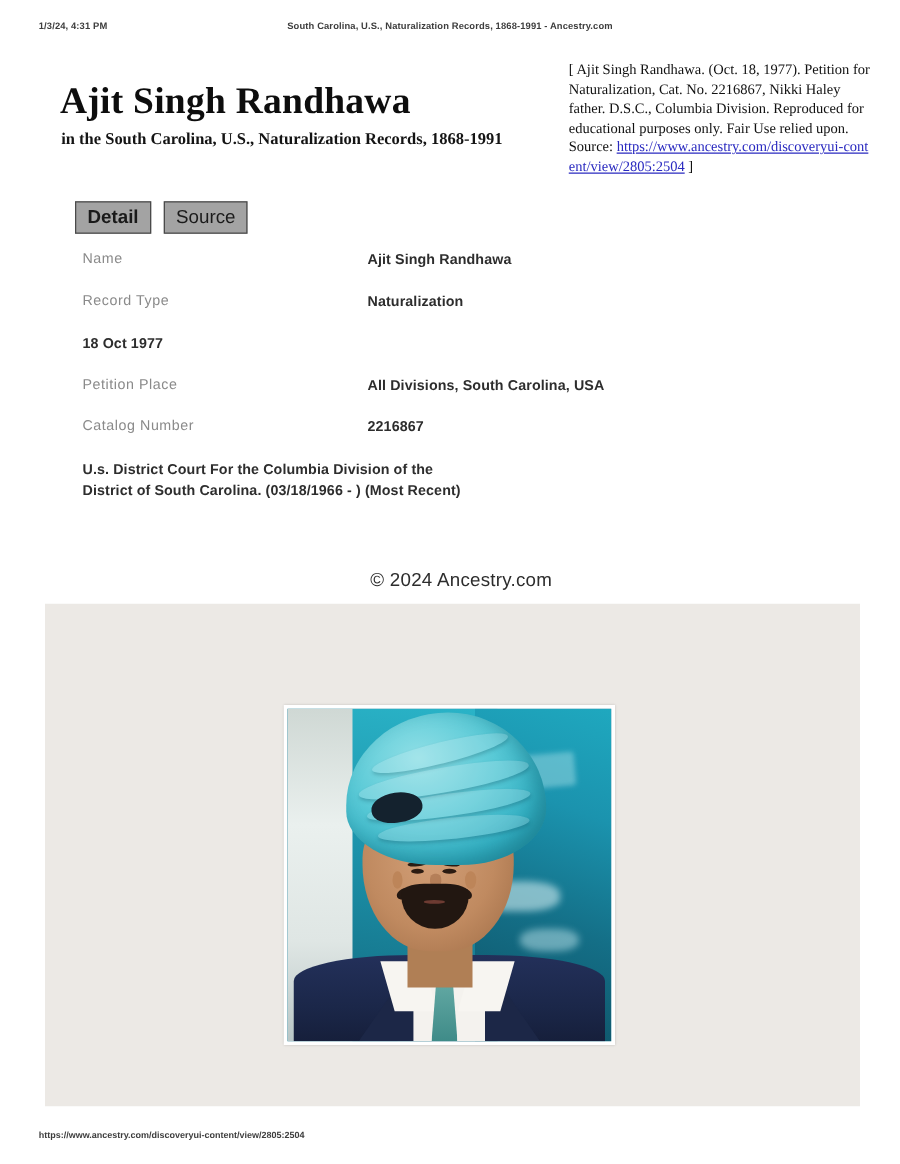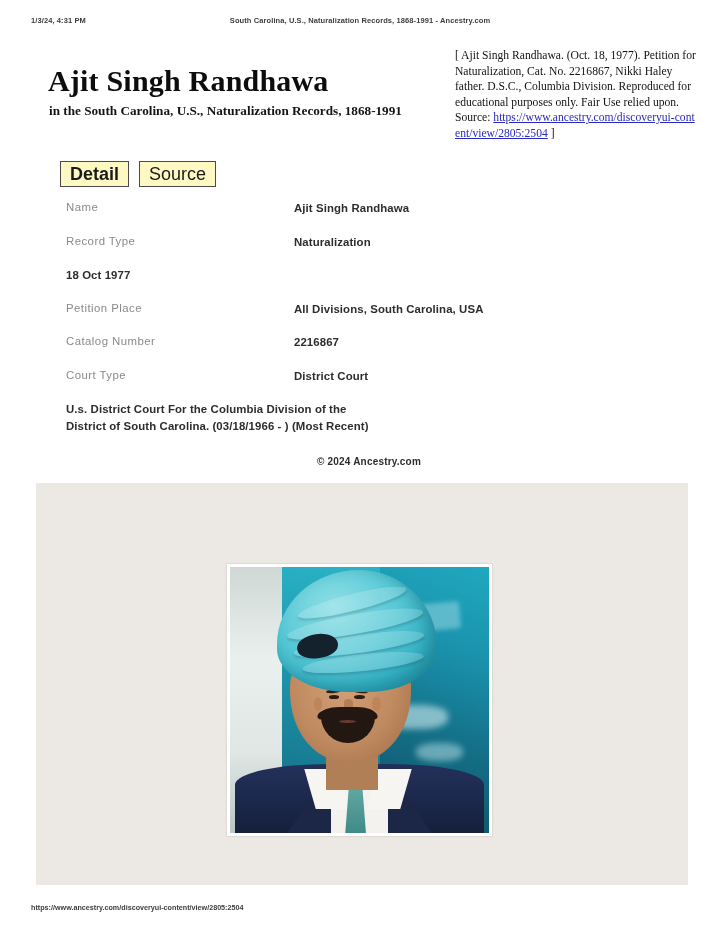--- a/index.html
+++ b/index.html
@@ -88,23 +88,23 @@
   
   .tab-strip {
     position: absolute;
     left: 60px;
     top: 161px;
     display: flex;
     gap: 10px;
   }
   .tab {
     border: 1.4px solid #4a4a4a;
-    background: #fef9c3;
+    background: #a3a3a3;
     font-family: "Liberation Sans", sans-serif;
-    font-size: 18px;
+    font-size: 15px;
     color: #1a1a1a;
     padding: 4px 9px 4px 9px;
     line-height: 14px;
     box-sizing: border-box;
     height: 26px;
     display: flex;
     align-items: center;
     white-space: nowrap;
   }
   .tab.is-active {
@@ -146,22 +146,22 @@
     display: block;
   }
 
   
   .copyright {
     position: absolute;
     top: 456px;
     left: 0;
     width: 720px;
     text-align: center;
-    font-size: 10px;
-    font-weight: bold;
+    font-size: 15px;
+    font-weight: normal;
     color: #2d2d2d;
     letter-spacing: .2px;
   }
   .copyright .cr-inner {
     display: inline-block;
     margin-left: 18px;
   }
 
   
   .image-panel {
@@ -486,24 +486,20 @@
   <div class="detail-row">
     <div class="detail-label">Petition Place</div>
     <div class="detail-value">All Divisions, South Carolina, USA</div>
   </div>
 
   <div class="detail-row">
     <div class="detail-label">Catalog Number</div>
     <div class="detail-value">2216867</div>
   </div>
 
-  <div class="detail-row">
-    <div class="detail-label">Court Type</div>
-    <div class="detail-value">District Court</div>
-  </div>
 
   <div class="detail-row tall">
     <div class="detail-value">
       <span class="val-line">U.s. District Court For the Columbia Division of the</span>
       <span class="val-line">District of South Carolina. (03/18/1966 - ) (Most Recent)</span>
     </div>
   </div>
 
 </div>
 

